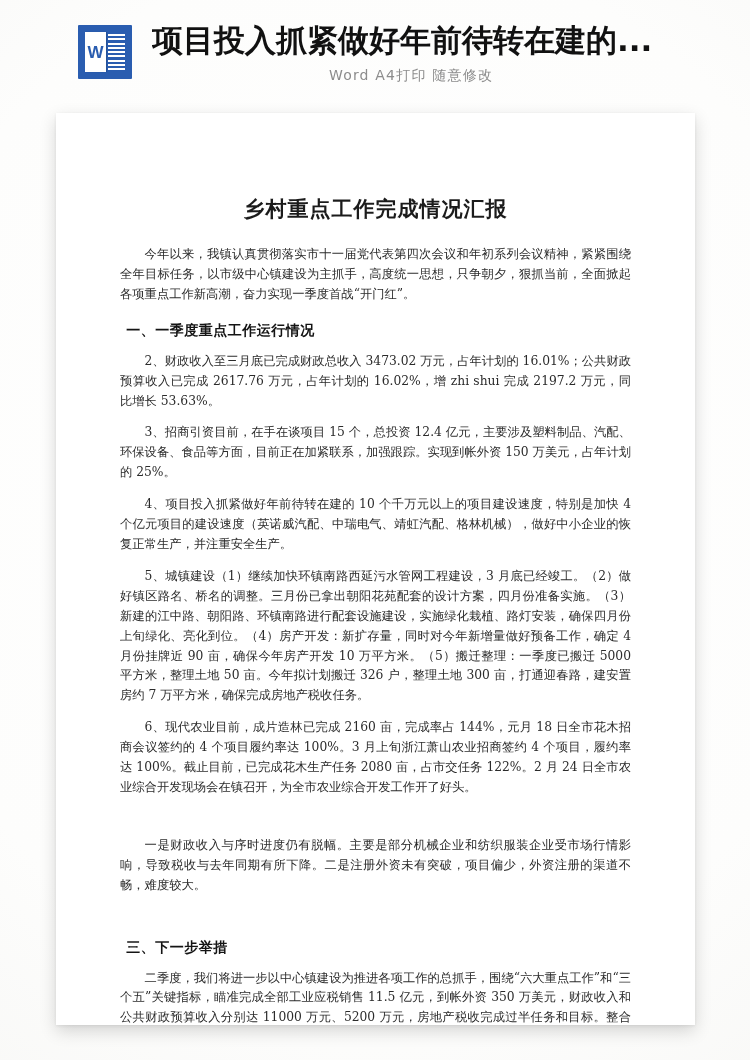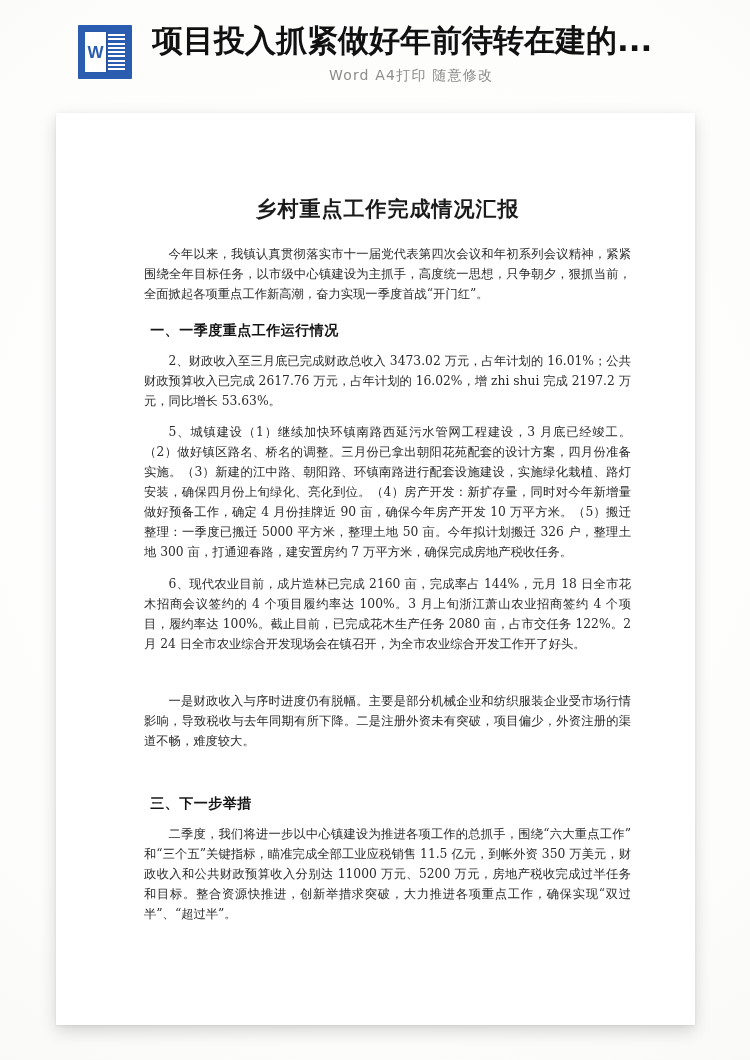--- a/index.html
+++ b/index.html
@@ -117,21 +117,20 @@
   .sheet {
     position: absolute;
     left: 56px;
     top: 113px;
     width: 639px;
     height: 912px;
     background: #ffffff;
     box-shadow:
       0 6px 16px rgba(0,0,0,0.16),
       0 1px 3px rgba(0,0,0,0.07);
-    padding-left: 24px;
   }
   .sheet-inner {
     padding: 60px 52px 20px 52px;
     height: 100%;
     overflow: hidden;
   }
 
   
   .paper-title {
     text-align: center;
@@ -195,20 +194,22 @@
 
 <div class="sheet">
   <div class="sheet-inner">
 
     <div class="paper-title">乡村重点工作完成情况汇报</div>
 
     <p class="body">今年以来，我镇认真贯彻落实市十一届党代表第四次会议和年初系列会议精神，紧紧围绕全年目标任务，以市级中心镇建设为主抓手，高度统一思想，只争朝夕，狠抓当前，全面掀起各项重点工作新高潮，奋力实现一季度首战“开门红”。</p>
 
     <h2 class="section">一、一季度重点工作运行情况</h2>
     <p class="body">2、财政收入至三月底已完成财政总收入 3473.02 万元，占年计划的 16.01%；公共财政预算收入已完成 2617.76 万元，占年计划的 16.02%，增 zhi  shui 完成 2197.2 万元，同比增长 53.63%。</p>
+    <p class="body">3、招商引资目前，在手在谈项目 15 个，总投资 12.4 亿元，主要涉及塑料制品、汽配、环保设备、食品等方面，目前正在加紧联系，加强跟踪。实现到帐外资 150 万美元，占年计划的 25%。</p>
+    <p class="body">4、项目投入抓紧做好年前待转在建的 10 个千万元以上的项目建设速度，特别是加快 4 个亿元项目的建设速度（英诺威汽配、中瑞电气、靖虹汽配、格林机械），做好中小企业的恢复正常生产，并注重安全生产。</p>
     <p class="body">5、城镇建设（1）继续加快环镇南路西延污水管网工程建设，3 月底已经竣工。（2）做好镇区路名、桥名的调整。三月份已拿出朝阳花苑配套的设计方案，四月份准备实施。（3）新建的江中路、朝阳路、环镇南路进行配套设施建设，实施绿化栽植、路灯安装，确保四月份上旬绿化、亮化到位。（4）房产开发：新扩存量，同时对今年新增量做好预备工作，确定 4 月份挂牌近 90 亩，确保今年房产开发 10 万平方米。（5）搬迁整理：一季度已搬迁 5000 平方米，整理土地 50 亩。今年拟计划搬迁 326 户，整理土地 300 亩，打通迎春路，建安置房约 7 万平方米，确保完成房地产税收任务。</p>
     <p class="body">6、现代农业目前，成片造林已完成 2160 亩，完成率占 144%，元月 18 日全市花木招商会议签约的 4 个项目履约率达 100%。3 月上旬浙江萧山农业招商签约 4 个项目，履约率达 100%。截止目前，已完成花木生产任务 2080 亩，占市交任务 122%。2 月 24 日全市农业综合开发现场会在镇召开，为全市农业综合开发工作开了好头。</p>
 
     <div class="gap-md"></div>
     <p class="body">一是财政收入与序时进度仍有脱幅。主要是部分机械企业和纺织服装企业受市场行情影响，导致税收与去年同期有所下降。二是注册外资未有突破，项目偏少，外资注册的渠道不畅，难度较大。</p>
 
     <div class="gap-md"></div>
     <h2 class="section">三、下一步举措</h2>
     <p class="body">二季度，我们将进一步以中心镇建设为推进各项工作的总抓手，围绕“六大重点工作”和“三个五”关键指标，瞄准完成全部工业应税销售 11.5 亿元，到帐外资 350 万美元，财政收入和公共财政预算收入分别达 11000 万元、5200 万元，房地产税收完成过半任务和目标。整合资源快推进，创新举措求突破，大力推进各项重点工作，确保实现“双过半”、“超过半”。</p>
 

